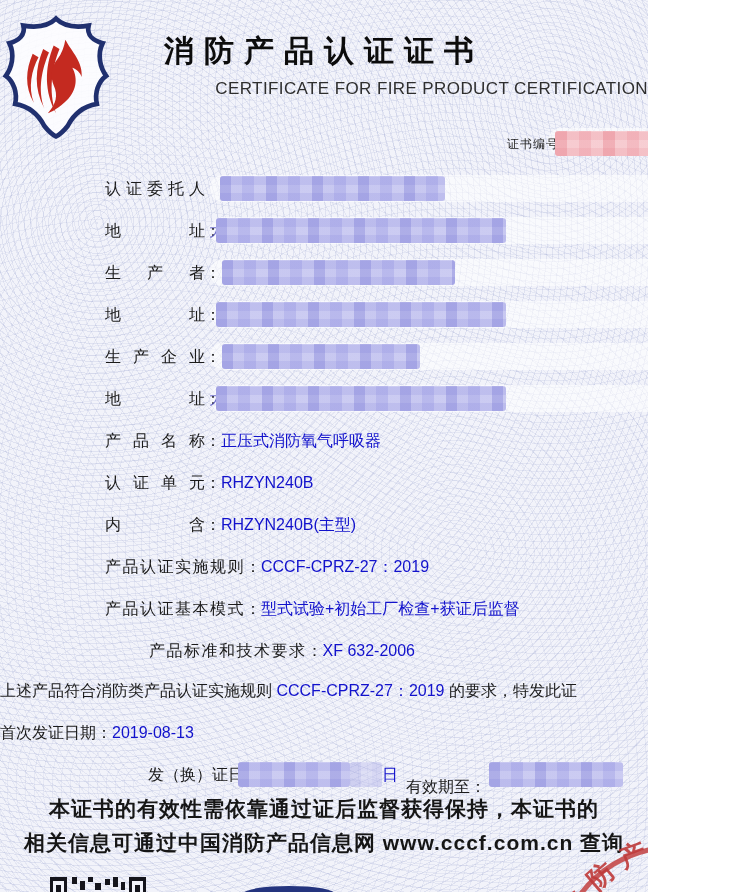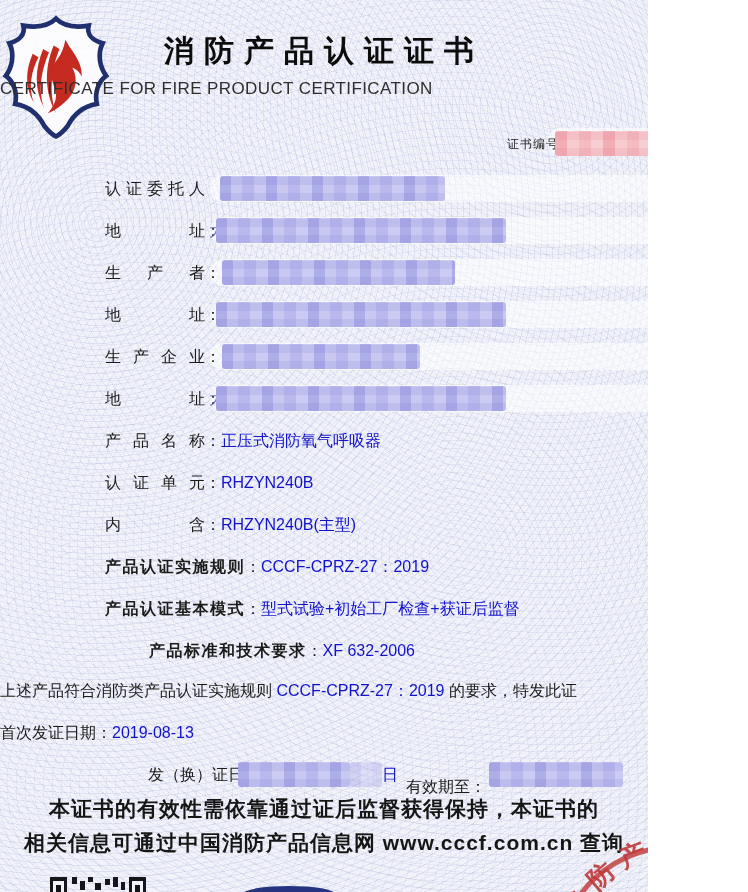--- a/index.html
+++ b/index.html
@@ -10,40 +10,40 @@
     background-image:
       repeating-radial-gradient(circle at 15% 25%, rgba(148,158,204,.20) 0 1px, transparent 1px 6px),
       repeating-radial-gradient(circle at 85% 12%, rgba(148,158,204,.16) 0 1px, transparent 1px 7px),
       repeating-radial-gradient(circle at 70% 62%, rgba(148,158,204,.14) 0 1px, transparent 1px 8px),
       repeating-radial-gradient(circle at 22% 88%, rgba(148,158,204,.13) 0 1px, transparent 1px 9px);
     color:#1b1b1b;
   }
   .halo{position:absolute; background:rgba(255,255,255,.55); border-radius:13px; height:27px; z-index:1;}
   .title{position:absolute; top:31px; left:0; width:100%; text-align:center;
     font-size:30px; font-weight:bold; letter-spacing:10px; color:#0c0c0c; z-index:2;}
-  .subtitle{position:absolute; top:79px; left:0; width:100%; text-align:left;
+  .subtitle{position:absolute; top:79px; left:0; width:100%; text-align:right;
     font-size:17px; letter-spacing:.4px; color:#2e2e2e; z-index:2;}
   .certno-label{position:absolute; top:136px; left:465px; font-size:12px; letter-spacing:1px; z-index:2;margin-left:42px;}
   .mosaic{position:absolute; height:25px; border-radius:3px; z-index:3;}
   .mosaic.blue{
     background-color:#cbcbf0;
     background-image:
       repeating-linear-gradient(90deg, rgba(138,138,220,.45) 0 11px, rgba(192,192,240,.25) 11px 22px, rgba(158,158,230,.40) 22px 34px, rgba(206,206,246,.20) 34px 46px),
       repeating-linear-gradient(0deg, rgba(148,148,226,.30) 0 8px, rgba(202,202,243,.30) 8px 16px);
   }
   .mosaic.pink{
     background-color:#f4c7cc;
     background-image:
       repeating-linear-gradient(90deg, rgba(236,148,158,.50) 0 12px, rgba(249,206,211,.30) 12px 24px, rgba(241,168,177,.45) 24px 36px, rgba(251,216,221,.25) 36px 48px),
       repeating-linear-gradient(0deg, rgba(238,158,167,.35) 0 8px, rgba(250,211,216,.30) 8px 16px);
   }
   .mosaic.ghost{opacity:.45;}
   .row{position:absolute; left:105px; height:26px; white-space:nowrap; font-size:16px; z-index:2; line-height:20px;}
   .flabel{display:inline-block; width:100px; text-align:justify; text-align-last:justify; color:#1b1b1b; font-weight:500;}
-  .flabel.long{width:auto; letter-spacing:1.5px; text-align-last:auto;font-weight:bold;}
+  .flabel.long{width:auto; letter-spacing:1.5px; text-align-last:auto;}
   .fcolon{display:inline-block; width:16px; text-align:center;}
   .fvalue{color:#1212cc;}
   .leak{position:absolute; top:0; color:#5a5ac2; opacity:.85; z-index:2;}
   .row .mosaic{top:-3px;}
   .center-line{position:absolute; left:0; width:100%; text-align:left; font-size:16px; z-index:2; white-space:nowrap;}
   .blue{color:#1212cc;}
   .issue-row{position:absolute; top:765px; left:148px; height:26px; font-size:16px; z-index:2; white-space:nowrap;}
   .issue-row .abs{position:absolute; top:0;}
   .footer-line{position:absolute; left:0; width:100%; text-align:center; font-size:21px; font-weight:600;
     letter-spacing:1px; color:#161616; z-index:2; white-space:nowrap;}

